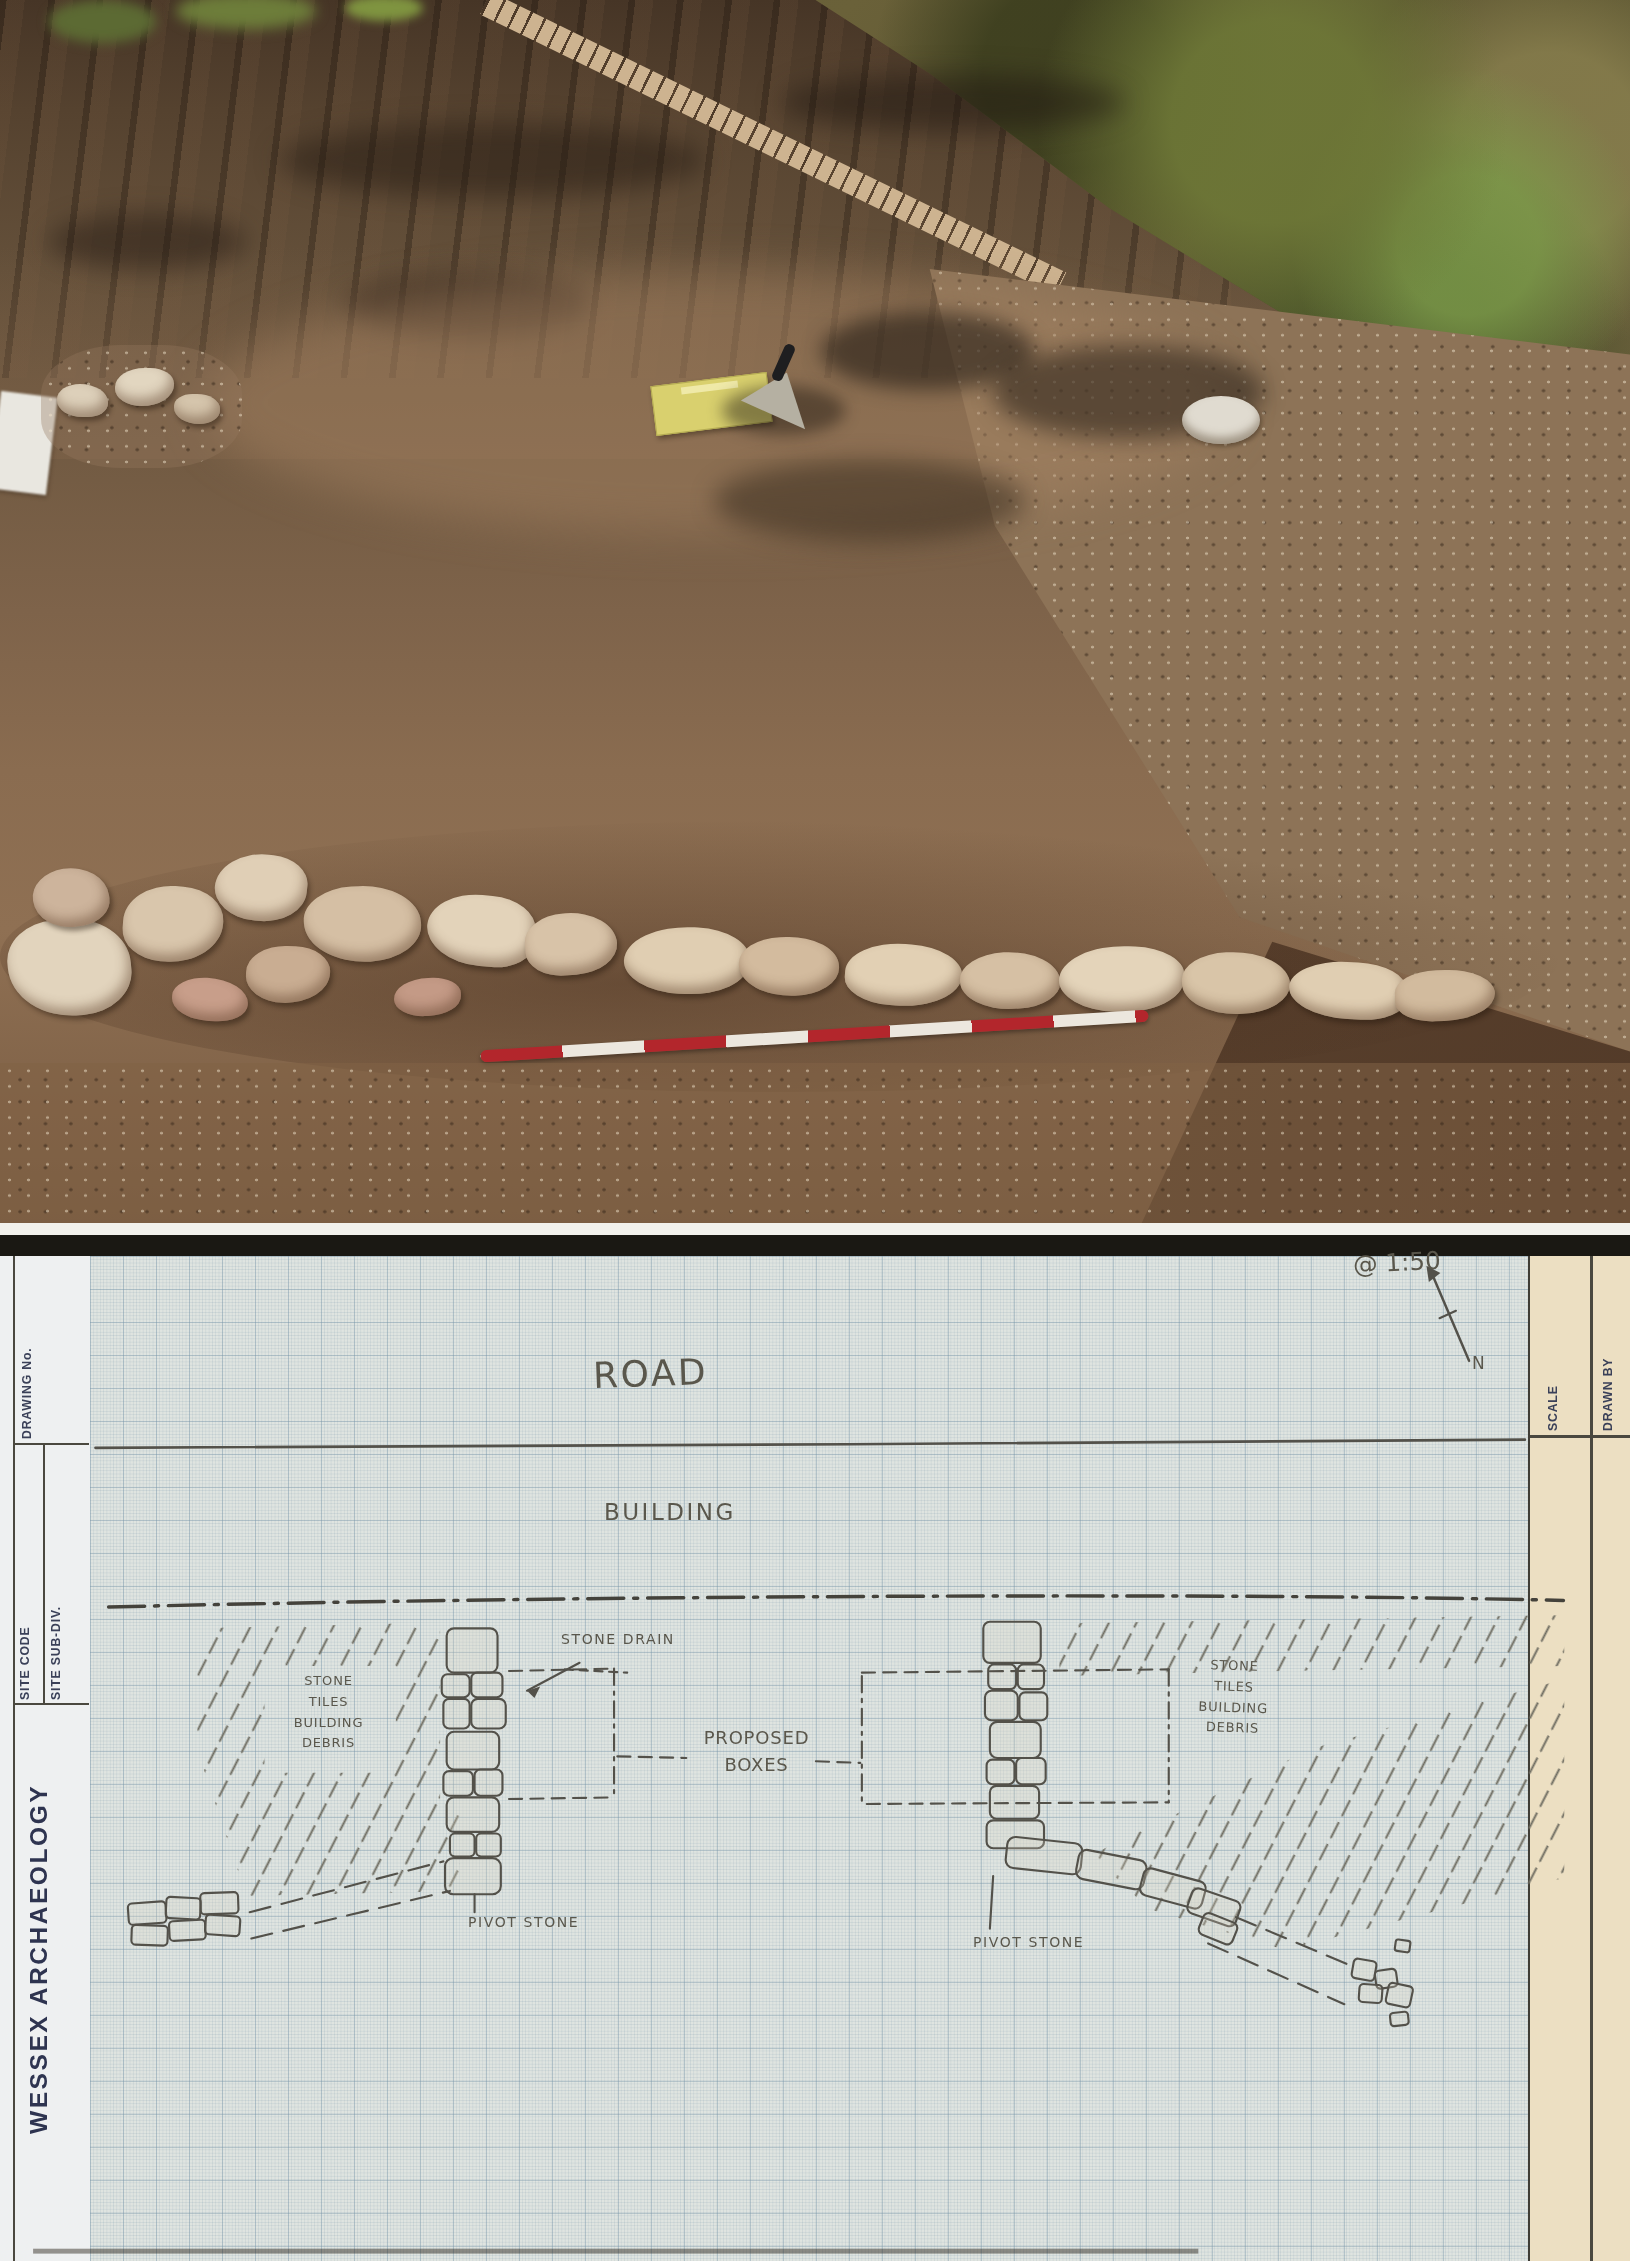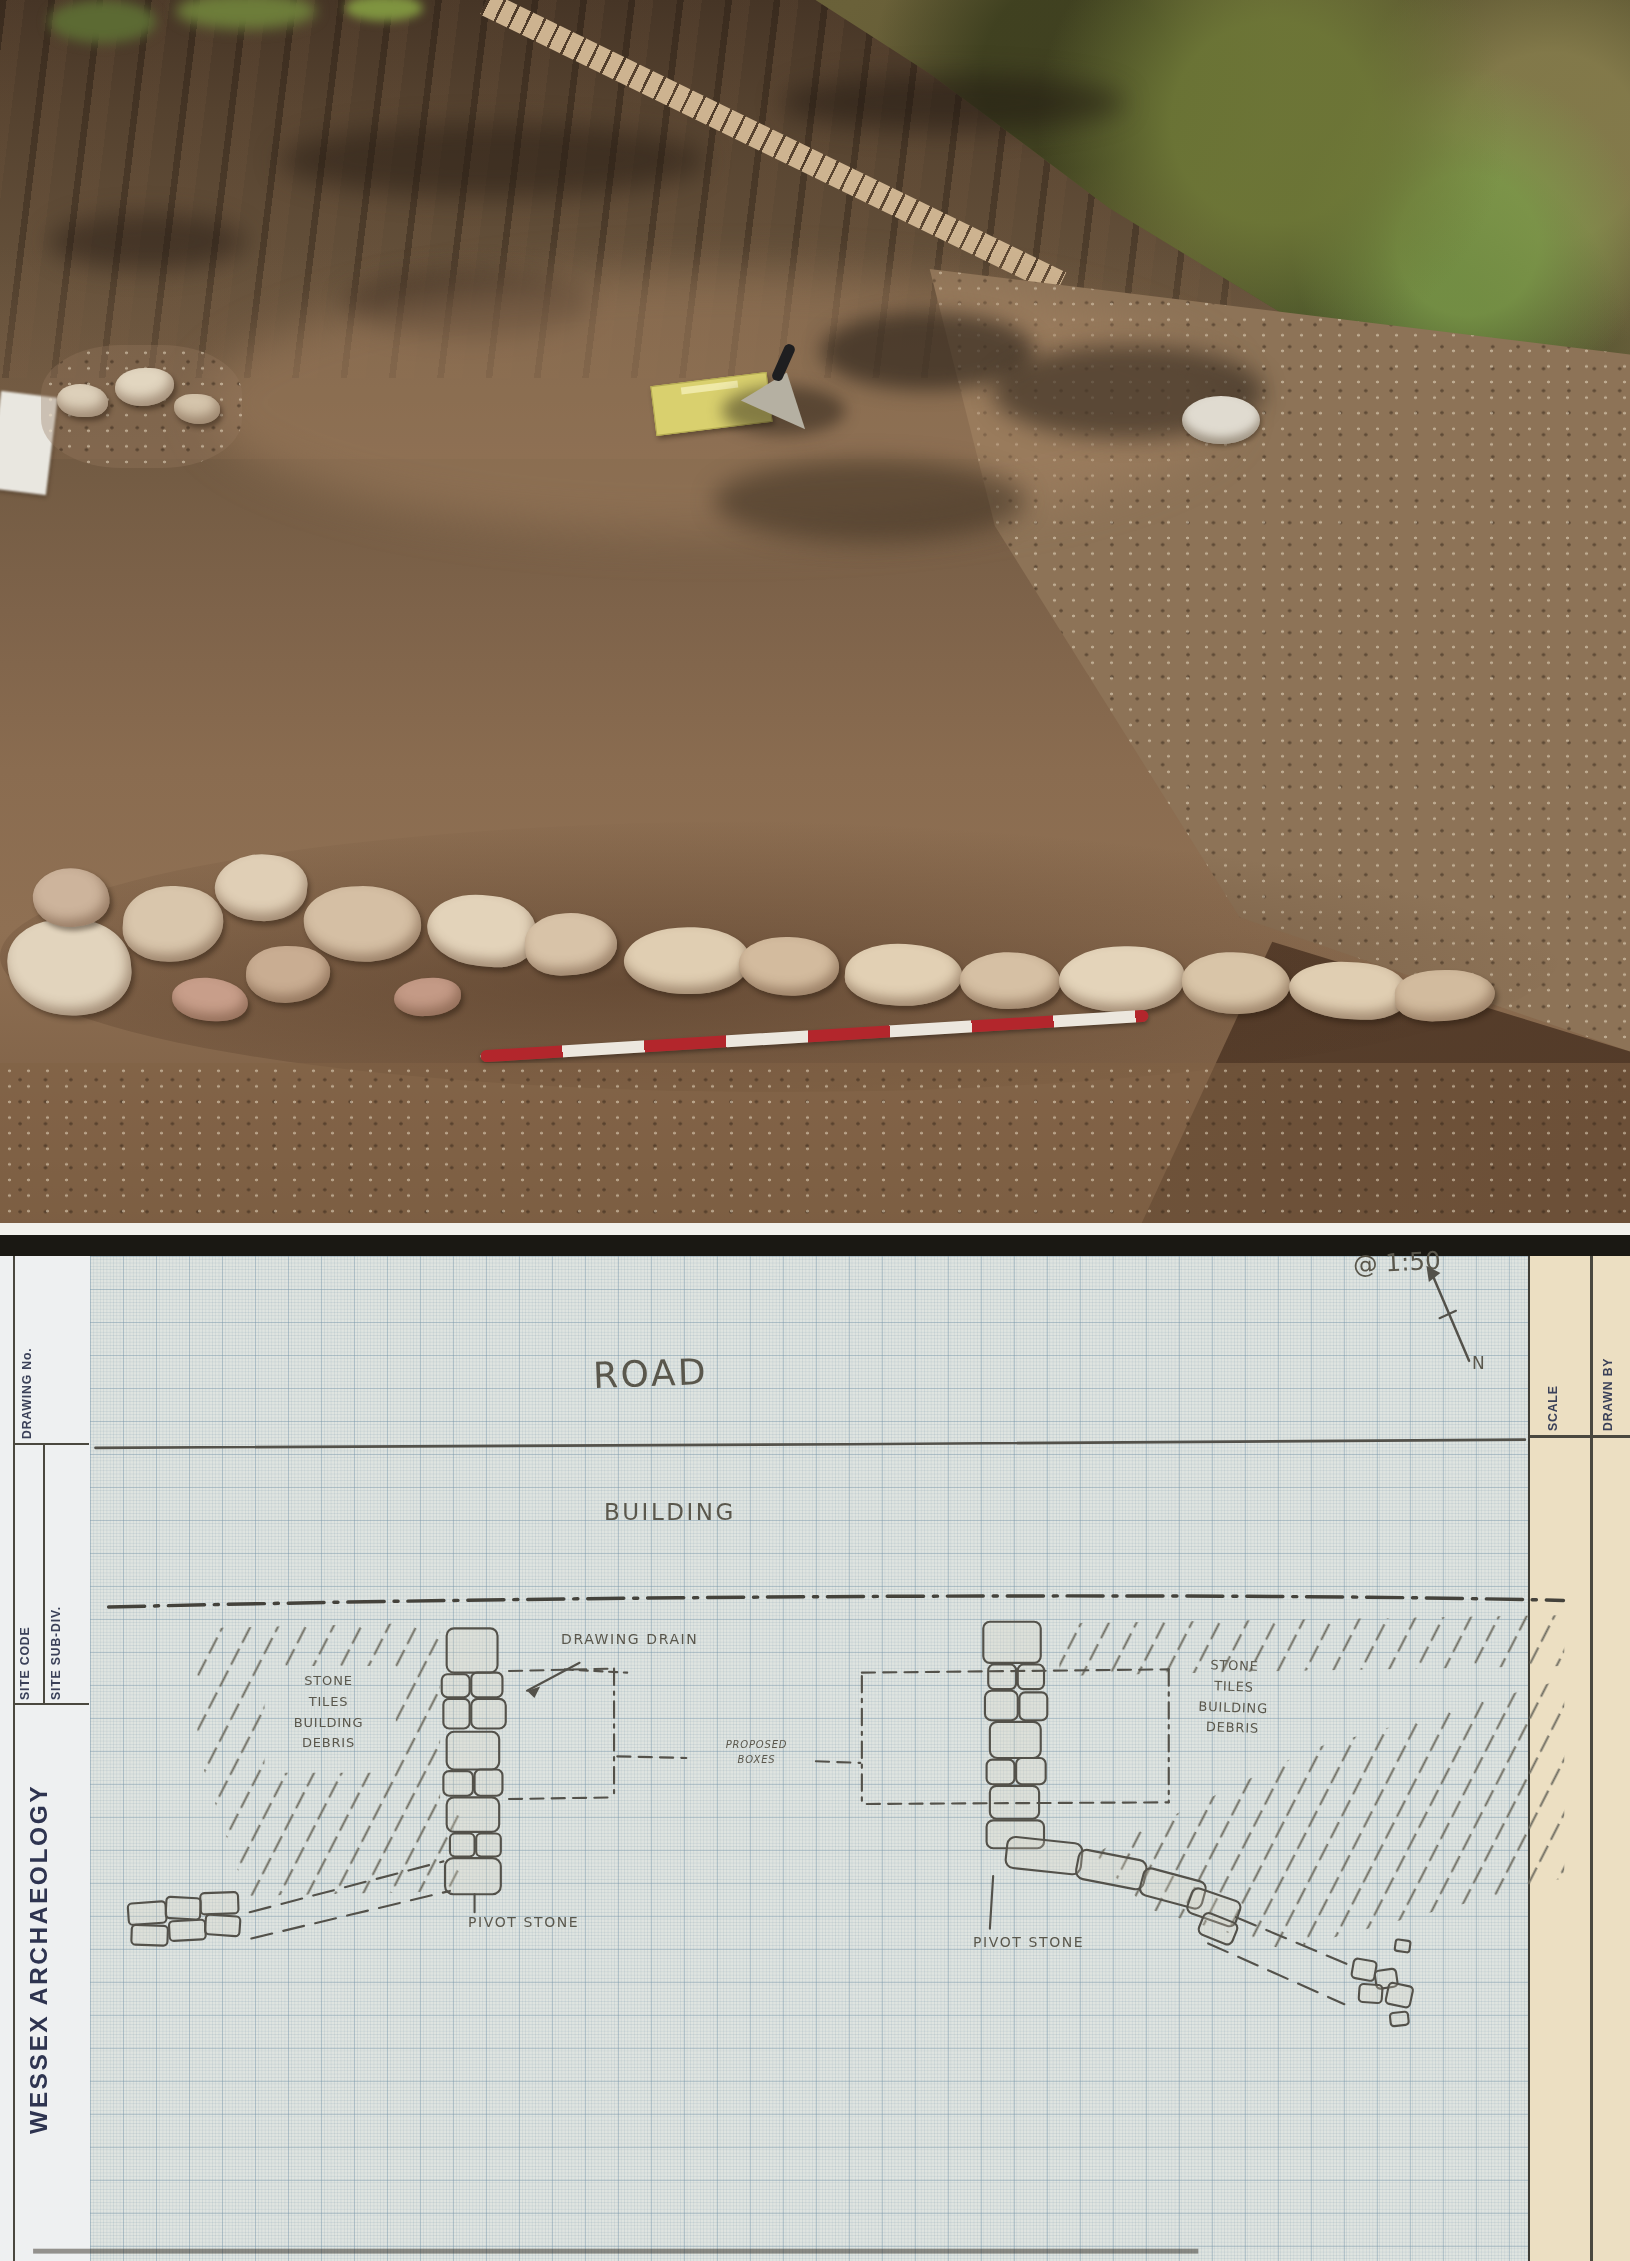--- a/index.html
+++ b/index.html
@@ -240,26 +240,26 @@
         <path d="M1210 796 L1206 860"></path>
 
         <rect x="40" y="1250" width="1420" height="6" fill="rgba(35,28,20,.45)" stroke="none"></rect>
       </g>
     </svg>
 
     <span class="hand" style="left:593px;top:130px;font-size:36px;letter-spacing:2.5px;transform:rotate(-2deg);">ROAD</span>
     <span class="hand" style="left:604px;top:276px;font-size:23px;letter-spacing:2.5px;">BUILDING</span>
     <span class="hand" style="left:1353px;top:24.6px;font-size:24.6px;transform:rotate(-3deg);">@ 1:50</span>
     <span class="hand" style="left:1472px;top:130px;font-size:17px;">N</span>
-    <span class="hand" style="left:561px;top:408px;font-size:14px;letter-spacing:1.6px;">DRAWING DRAIN</span>
+    <span class="hand" style="left:561px;top:408px;font-size:14px;letter-spacing:1.6px;">STONE DRAIN</span>
     <span class="hand ctr" style="left:261px;top:448px;width:135px;font-size:13px;line-height:1.6;letter-spacing:0.8px;">STONE
 TILES
 BUILDING
 DEBRIS</span>
-    <span class="hand ctr" style="left:691px;top:514px;width:131px;font-size:10px;line-height:1.5;letter-spacing:0.8px;font-style:italic;">PROPOSED
+    <span class="hand ctr" style="left:691px;top:501px;width:131px;font-size:18px;line-height:1.5;letter-spacing:0.8px;">PROPOSED
 BOXES</span>
     <span class="hand ctr" style="left:1172px;top:433px;width:123px;font-size:13px;line-height:1.6;letter-spacing:0.8px;transform:rotate(2deg);">STONE
 TILES
 BUILDING
 DEBRIS</span>
     <span class="hand" style="left:468px;top:691px;font-size:14px;letter-spacing:1.6px;">PIVOT STONE</span>
     <span class="hand" style="left:973px;top:711px;font-size:14px;letter-spacing:1.6px;">PIVOT STONE</span>
   </section>
 </div>
 

